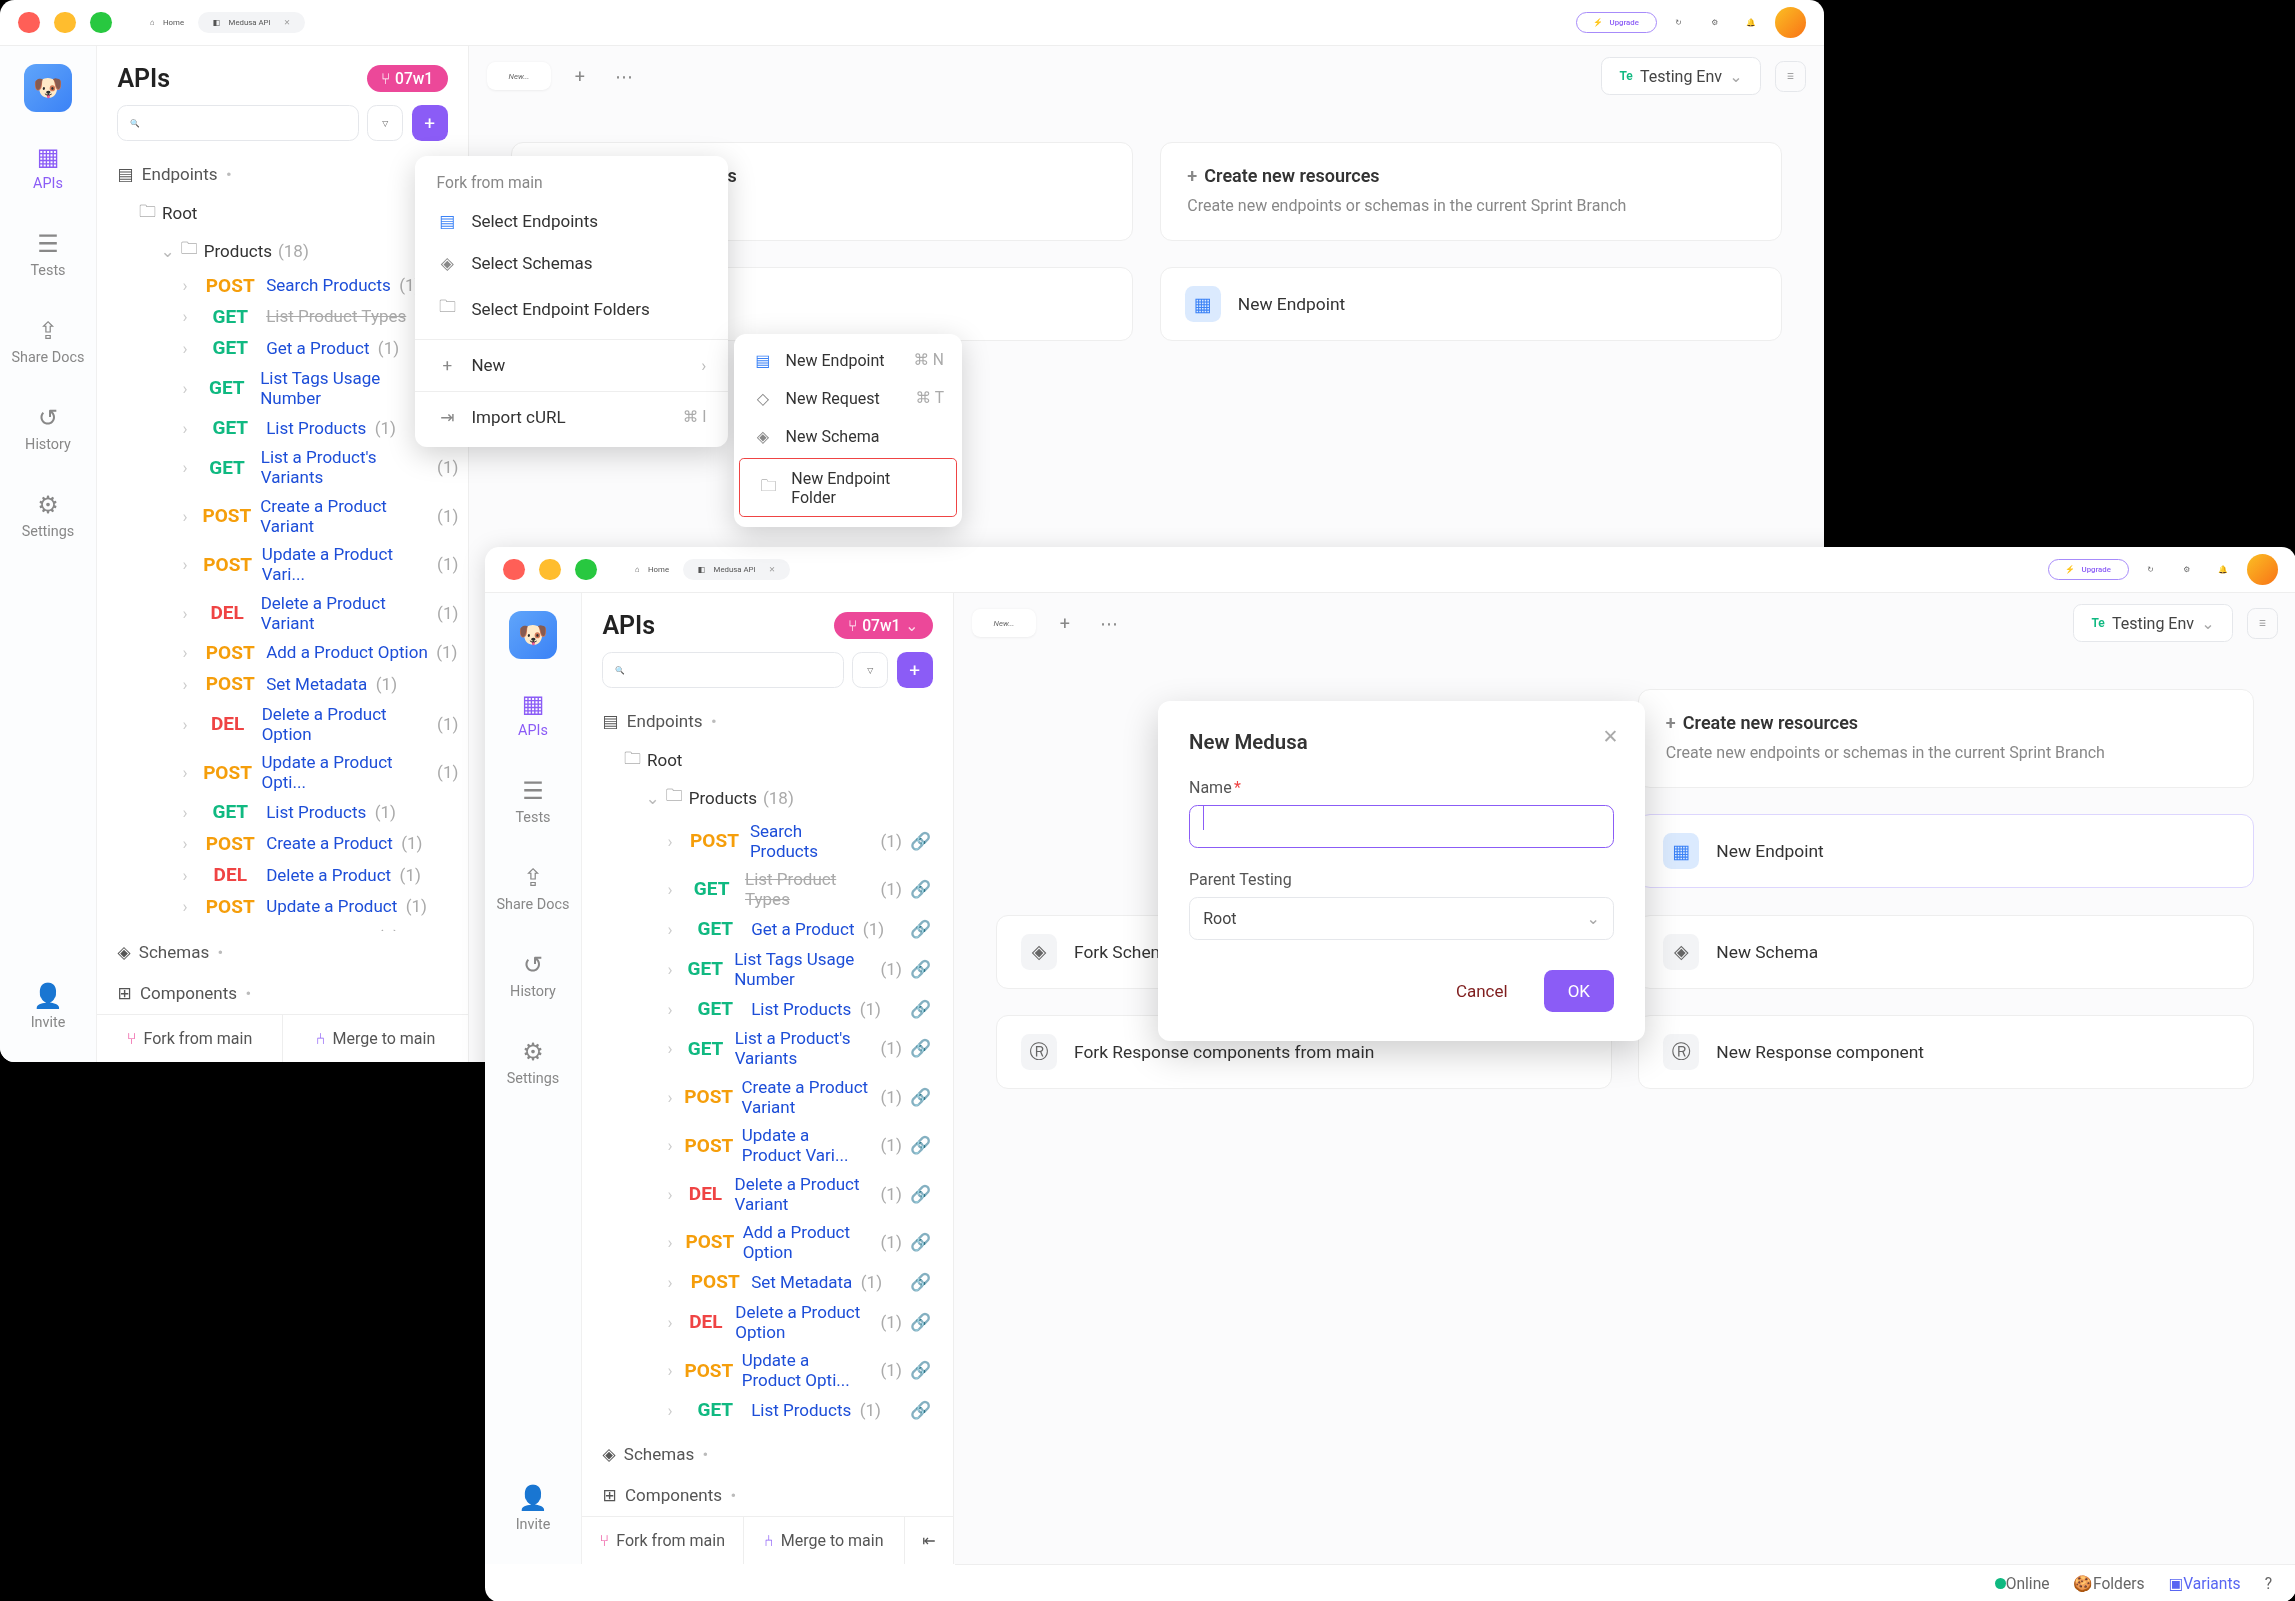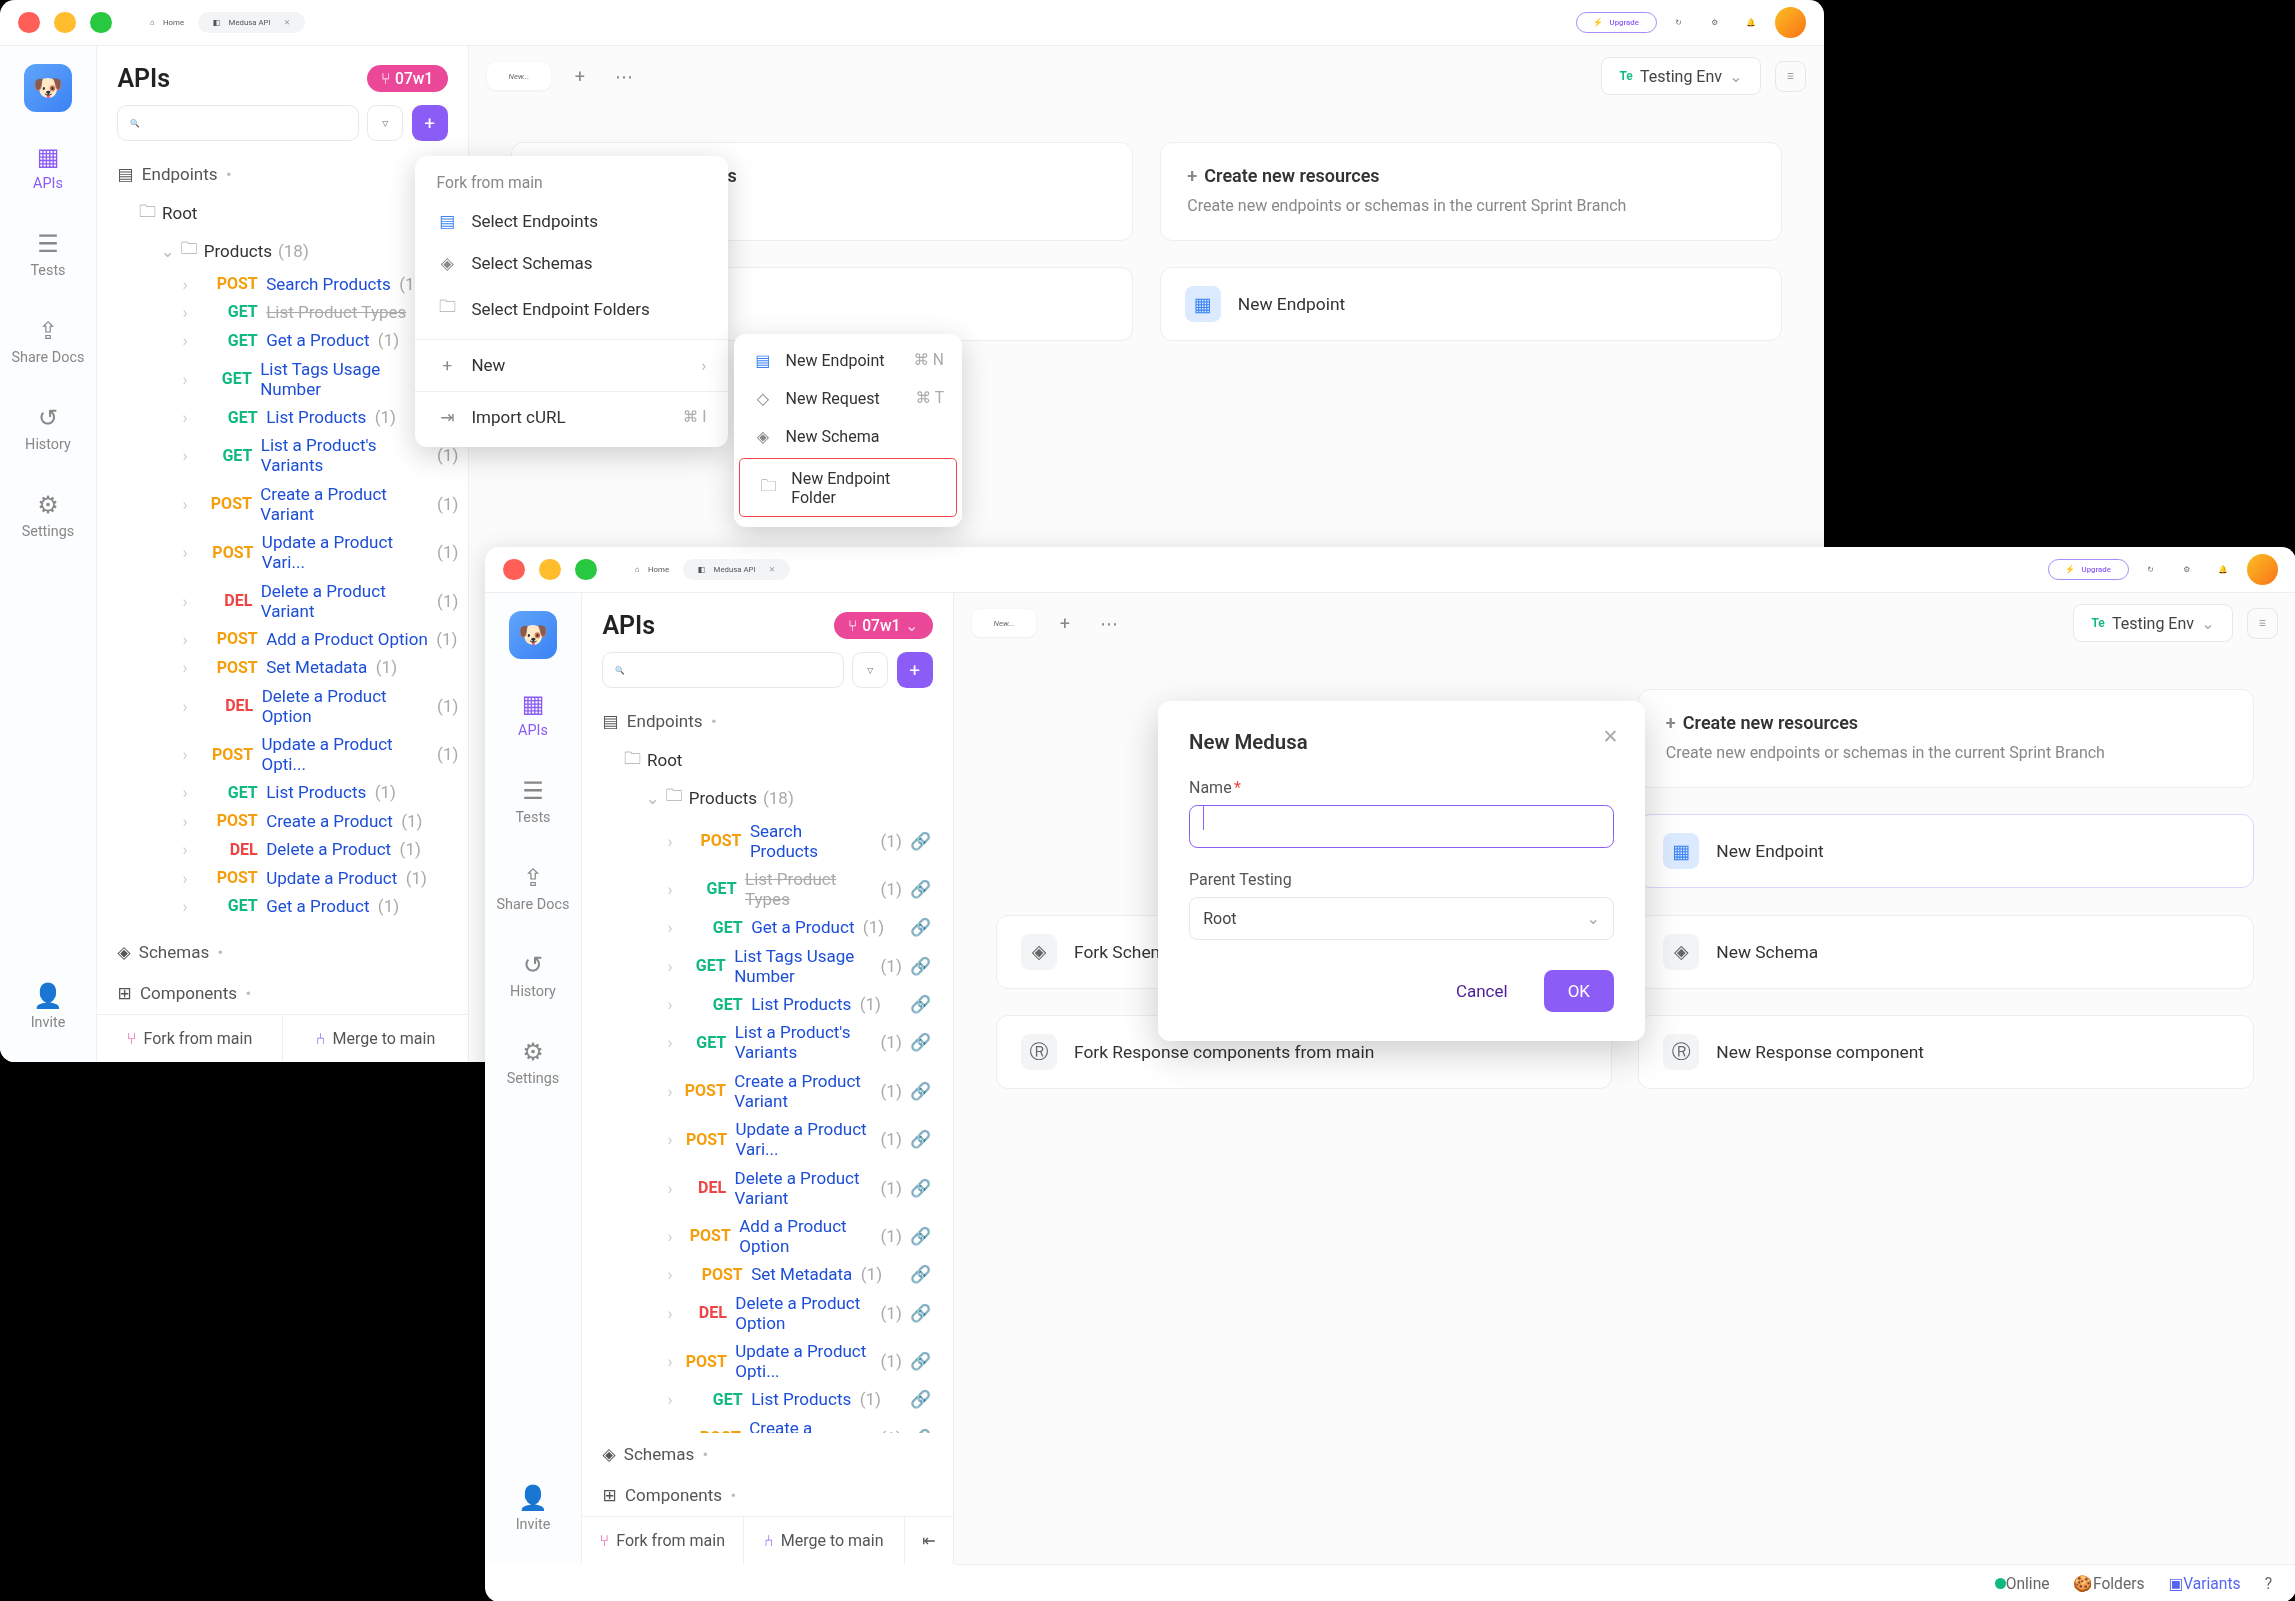--- a/index.html
+++ b/index.html
@@ -43,21 +43,21 @@
 .tree-row { display: flex; align-items: center; gap: 6px; padding: 4.2px 3.6px; color: #444; border-radius: 4.8px; }
 .chev { color: #bbb; width: 14.4px; text-align: center; }
 .fold-ico { color: #888; }
 .fold-name { color: #333; }
 .fold-count { color: #aaa; }
 .indent-1 { padding-left: 21.6px; }
 .indent-2 { padding-left: 43px; }
 
 .ep-row { display: flex; align-items: center; gap: 8.4px; padding: 4.2px 3.6px 4.2px 65px; border-radius: 4.8px; }
 .ep-chev { color: #ccc; width: 12px; }
-.method { font-weight: 700; font-size: 16px; width: 55px; text-align: right; }
+.method { font-weight: 700; font-size: 19px; width: 55px; text-align: center; }
 .GET { color: #10b981; } .POST { color: #f59e0b; } .DEL { color: #ef4444; }
 .ep-name { color: #1d4ed8; }
 .ep-name.strike { text-decoration: line-through; color: #aaa; }
 .ep-count { color: #aaa; }
 .ep-link { margin-left: auto; color: #ccc; margin-right: 12px; }
 
 .sb-footer { border-top: 0.6px solid #eee; display: flex; height: 48px; }
 .sb-footer > div { flex: 1; display: flex; align-items: center; justify-content: center; gap: 7.2px; color: #555; font-size: 16px; border-right: 0.6px solid #eee; cursor:pointer; }
 .sb-footer > div:last-child { border-right: 0; }
 
@@ -96,21 +96,21 @@
 .modal { position: absolute; background: #fff; border-radius: 12px; box-shadow: 0 12px 36px rgba(0,0,0,.2); width: 487px; padding: 29px 31px; z-index: 100; }
 .modal h2 { font-size: 20.4px; font-weight: 600; margin-bottom: 24px; }
 .modal-close { position: absolute; top: 24px; right: 26.5px; color: #aaa; font-size: 19px; cursor:pointer; }
 .modal label { display: block; font-size: 16px; color: #555; margin-bottom: 8.4px; }
 .modal .req { color: #ef4444; margin-left: 2.4px; }
 .modal-input { width: 100%; height: 43px; border: 1.2px solid #8b5cf6; border-radius: 8.4px; padding: 0 13.2px; font-size: 16px; margin-bottom: 21.6px; outline:none; }
 .modal-input .cursor { display:inline-block; width:1.2px; height:24px; background:#8b5cf6; vertical-align:middle; }
 .modal-select { width: 100%; height: 43px; border: 0.6px solid #e5e7eb; border-radius: 8.4px; padding: 0 13.2px; font-size: 16px; display: flex; align-items: center; justify-content: space-between; color: #444; margin-bottom: 30px; }
 .modal-actions { display: flex; justify-content: flex-end; gap: 12px; }
 .btn { padding: 10.8px 24px; border-radius: 8.4px; font-size: 17px; cursor:pointer; }
-.btn-cancel { background: #fff; color: #4c1d95; }
+.btn-cancel { background: #fff; color: #7f1d1d; }
 .btn-ok { background: #8b5cf6; color: #fff; }
 
 .status-bar { position: absolute; bottom: 0; right: 0; left: 470px; height: 38px; background: #fff; border-top: 0.6px solid #eee; display: flex; align-items: center; justify-content: flex-end; padding: 0 24px; gap: 24px; font-size: 15.6px; color: #666; }
 .status-item { display: flex; align-items: center; gap: 0; }
 .dot-green { width: 10.8px; height: 10.8px; border-radius: 50%; background: #10b981; }
 
 .w2-main-grid { padding: 36px 42px; display: grid; grid-template-columns: 1fr 1fr; gap: 26.5px; height: calc(100% - 60px); align-content: start; }
 .sb-footer-w2 { border-top: 0.6px solid #eee; display: flex; height: 48px; }
 .sb-footer-w2 > div { flex: 1; display: flex; align-items: center; justify-content: center; gap: 7.2px; color: #555; font-size: 16px; border-right: 0.6px solid #eee; cursor:pointer; }
 .sb-footer-w2 .collapse-btn { flex: 0 0 48px; border-right:0; }

